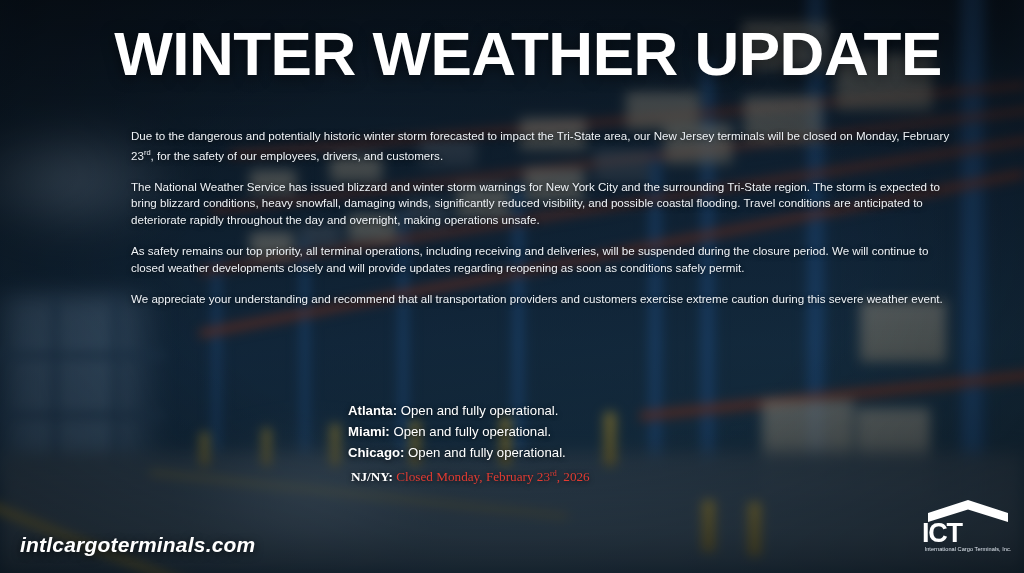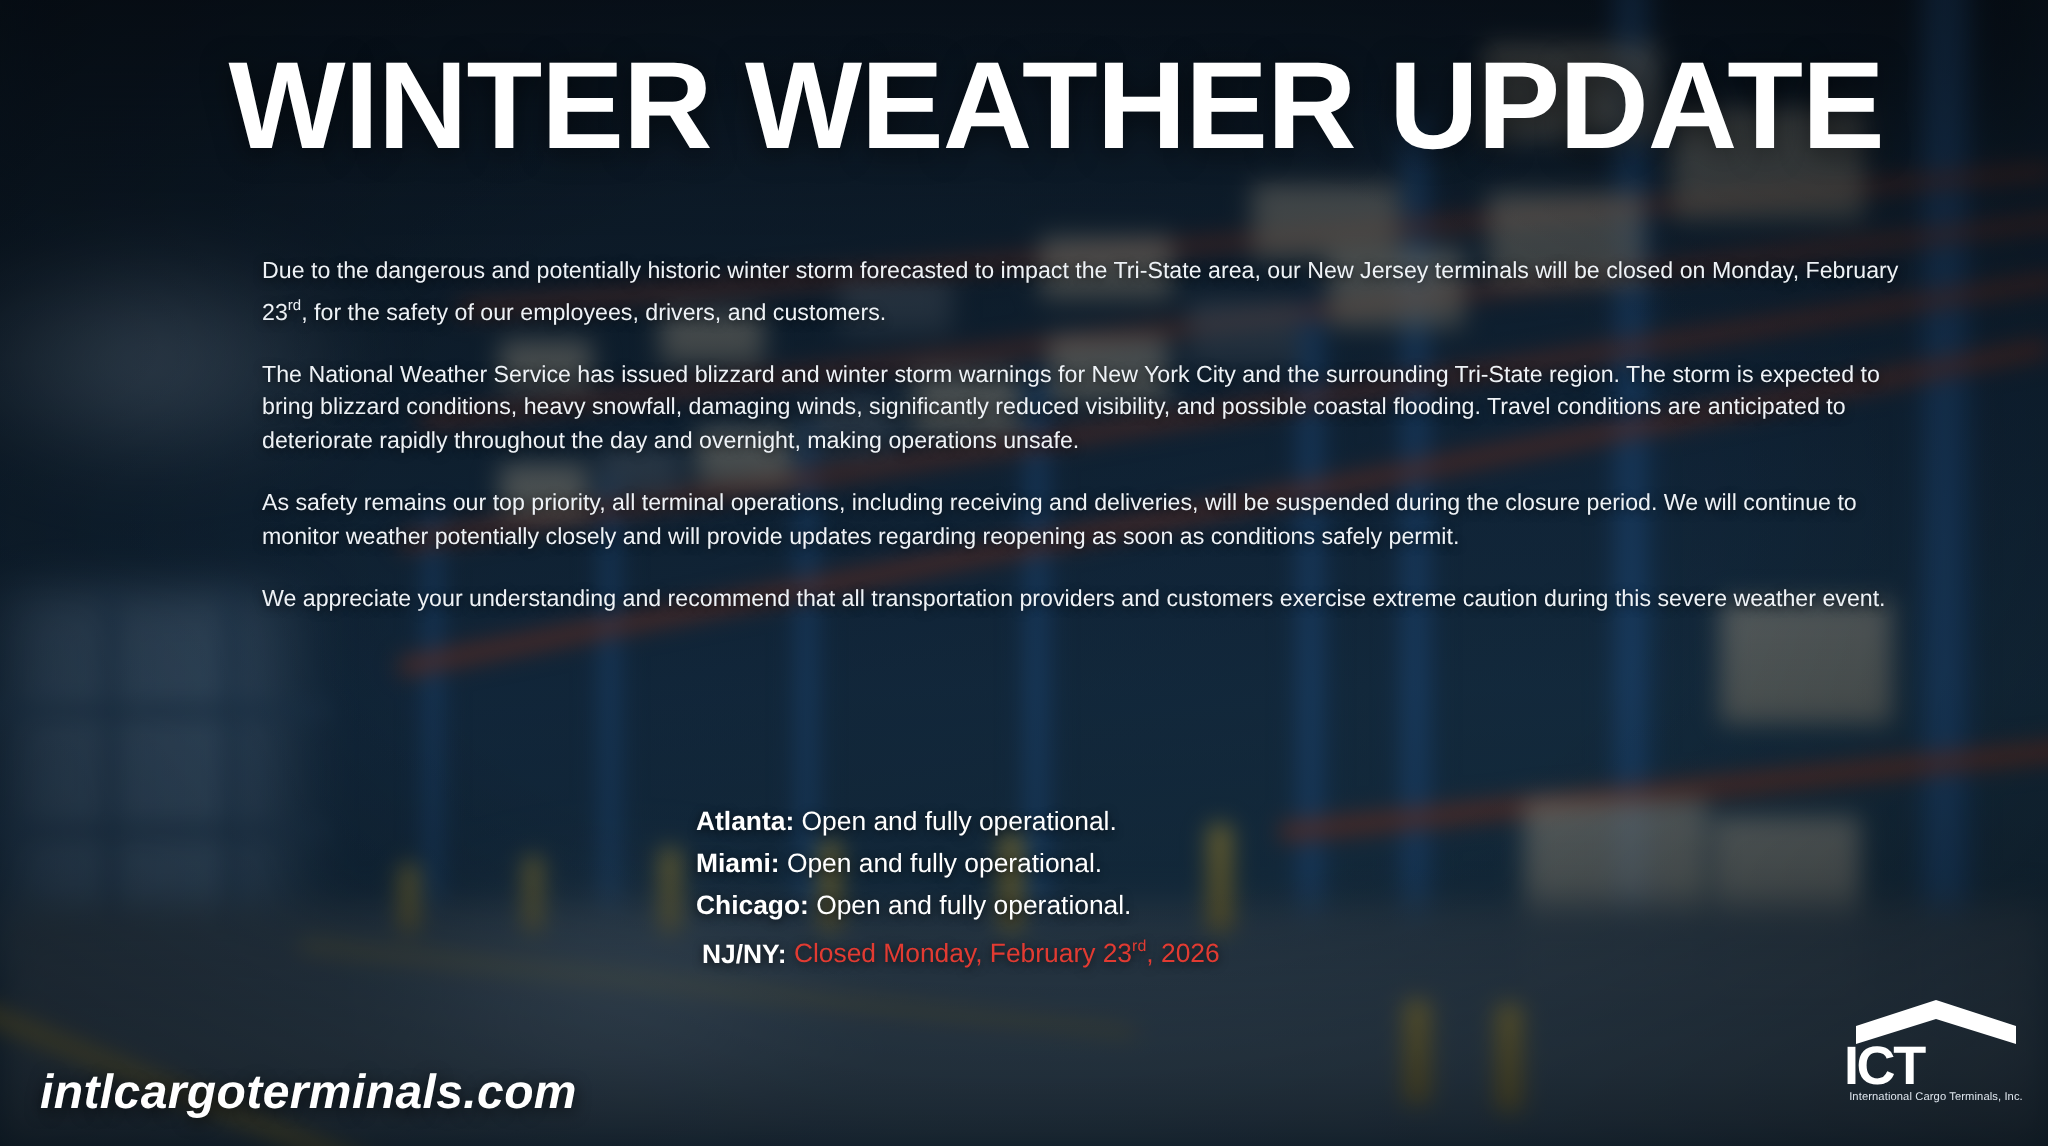--- a/index.html
+++ b/index.html
@@ -131,27 +131,27 @@
   .body-block sup { font-size:7.5px; vertical-align:super; }
 
   .status-list {
     position:absolute; left:312px; top:400px; width:430px;
     color:#ffffff; font-size:13.2px; line-height:21px;
     text-shadow:0 1px 5px rgba(0,0,0,.7);
     margin-left:36px;
   }
   .status-row { white-space:nowrap; }
   .status-city { font-weight:bold; }
-  .status-row.njny { padding-left:3px; }
+  .status-row.njny { padding-left:3px;font-family:Liberation Serif, serif; }
   .status-row.njny .status-value { color:#e23b32; }
   .status-value sup { font-size:8px; vertical-align:super; }
 
   .website {
     position:absolute; left:20px; top:533px;
-    color:#ffffff; font-size:24px; font-weight:bold; font-style:italic;
+    color:#ffffff; font-size:21px; font-weight:bold; font-style:italic;
     letter-spacing:.2px;
     text-shadow:0 2px 8px rgba(0,0,0,.7);
   }
 
   .logo { position:absolute; left:922px; top:500px; width:92px; height:62px; }
   .logo-chevron { position:absolute; left:6px; top:0; width:80px; height:22px; }
   .logo-ict {
     position:absolute; left:0; top:20px; width:92px;
     text-align:left; color:#ffffff;
     font-size:27px; font-weight:bold; letter-spacing:-1.2px;
@@ -236,21 +236,21 @@
   </div>
 
   <div class="content">
 
     <div class="headline">WINTER WEATHER UPDATE</div>
 
 
     <div class="body-block">
       <p><span>Due to the dangerous and potentially historic winter storm forecasted to impact the Tri-State area, our New Jersey terminals will be closed on Monday, February 23</span><sup>rd</sup><span>, for the safety of our employees, drivers, and customers.</span></p>
       <p>The National Weather Service has issued blizzard and winter storm warnings for New York City and the surrounding Tri-State region. The storm is expected to bring blizzard conditions, heavy snowfall, damaging winds, significantly reduced visibility, and possible coastal flooding. Travel conditions are anticipated to deteriorate rapidly throughout the day and overnight, making operations unsafe.</p>
-      <p>As safety remains our top priority, all terminal operations, including receiving and deliveries, will be suspended during the closure period. We will continue to monitor weather potentially closely and will provide updates regarding reopening as soon as conditions safely permit.</p>
+      <p>As safety remains our top priority, all terminal operations, including receiving and deliveries, will be suspended during the closure period. We will continue to closed weather developments closely and will provide updates regarding reopening as soon as conditions safely permit.</p>
       <p>We appreciate your understanding and recommend that all transportation providers and customers exercise extreme caution during this severe weather event.</p>
     </div>
 
     <div class="status-list">
       <div class="status-row"><span class="status-city">Atlanta:</span>
         <span class="status-value">Open and fully operational.</span></div>
       <div class="status-row"><span class="status-city">Miami:</span>
         <span class="status-value">Open and fully operational.</span></div>
       <div class="status-row"><span class="status-city">Chicago:</span>
         <span class="status-value">Open and fully operational.</span></div>

